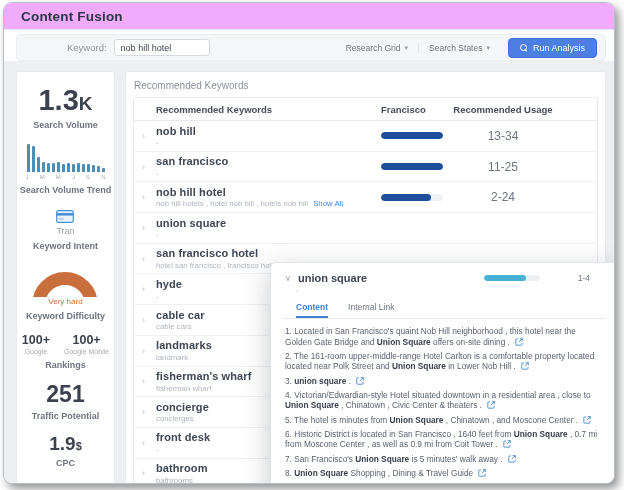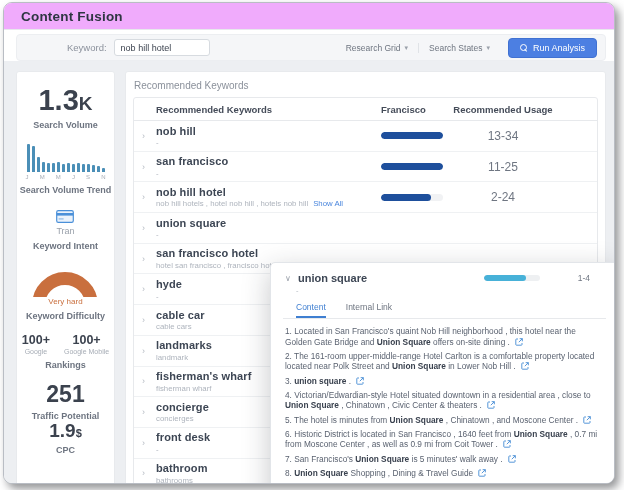--- a/index.html
+++ b/index.html
@@ -63,21 +63,21 @@
     font-size:8px; color:#c96f3e; background:#fff; }
 
   .rank { margin-top:12px; }
   .rank-cols { display:flex; gap:14px; }
   .rank-col { text-align:center; }
   .rank-num { font-size:12.5px; font-weight:700; color:#3b424e; }
   .rank-src { font-size:7px; color:#a6acb5; margin-top:1px; }
 
   .traffic { margin-top:13px; }
   .traffic .metric-big { font-size:23px; }
-  .cpc { margin-top:0; }
+  .cpc { margin-top:13px; }
   .cpc .metric-big { font-size:19px; }
   .cpc .unit { font-size:11px; }
 
   
   .main { flex:1; padding:7px 7px 4px 7px; display:flex; flex-direction:column; overflow:hidden; }
   .panel-title { font-size:10px; color:#8b919b; margin:1px 0 6px 1px; }
   .kw-table { flex:1; border:1px solid #e7e9ec; border-radius:3px; background:#fff;
     display:flex; flex-direction:column; overflow:hidden; }
   .t-head { display:flex; align-items:center; height:23px; border-bottom:1px solid #e7e9ec; padding-left:22px; }
   .th-kw { flex:1; font-size:9.5px; font-weight:700; color:#454c59; }
@@ -102,21 +102,21 @@
   .pp-head { display:flex; align-items:center; padding:0 2px; }
   .pp-chev { font-size:8px; color:#9aa0aa; width:13px; }
   .pp-kw { font-size:11px; font-weight:700; color:#3d4654; }
   .pp-spacer { flex:1; }
   .pp-track { width:56px; height:6px; border-radius:3px; background:#eef0f2; overflow:hidden; margin-right:38px; }
   .pp-fill { height:100%; border-radius:3px; background:#47b1d8; }
   .pp-use { font-size:8.5px; color:#6f7682; margin-right:14px; }
   .pp-sub { font-size:7.5px; color:#b4bac2; margin:2px 0 0 13px; }
   .pp-tabs { display:flex; gap:20px; border-bottom:1px solid #e7e9ec; margin-top:7px; padding-left:13px; }
   .pp-tab { font-size:8.5px; padding-bottom:4px; cursor:pointer; color:#6e7580; }
-  .pp-tab.active { color:#3f7fd1; font-weight:400; border-bottom:2px solid #3f7fd1; }
+  .pp-tab.active { color:#3f7fd1; font-weight:700; border-bottom:2px solid #3f7fd1; }
   .pp-list { padding:7px 2px 0 2px; }
   .pp-item { font-size:8.3px; line-height:10.6px; color:#5a6270; margin-bottom:3.6px; }
   .pp-item b { color:#39414e; }
   .ext-icon { margin-left:3px; vertical-align:-1px; }
 </style>
 </head>
 <body>
 
 <div class="frame">
 

